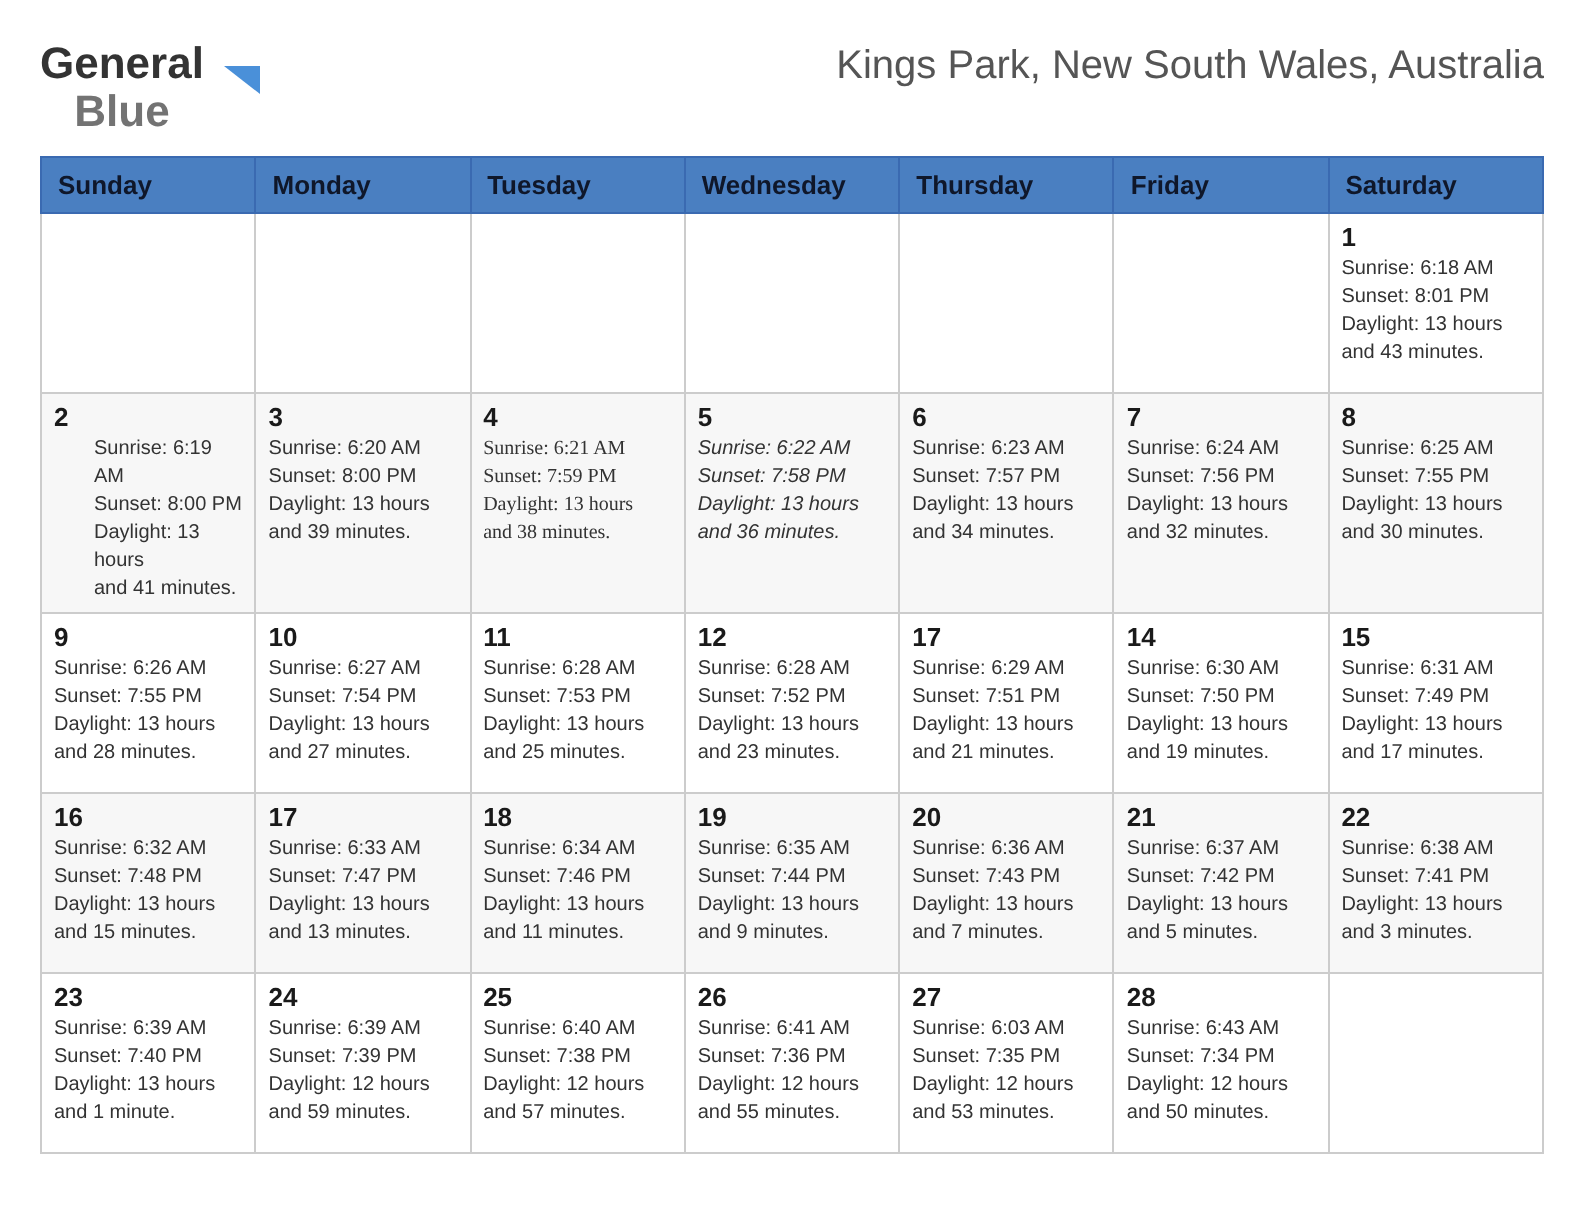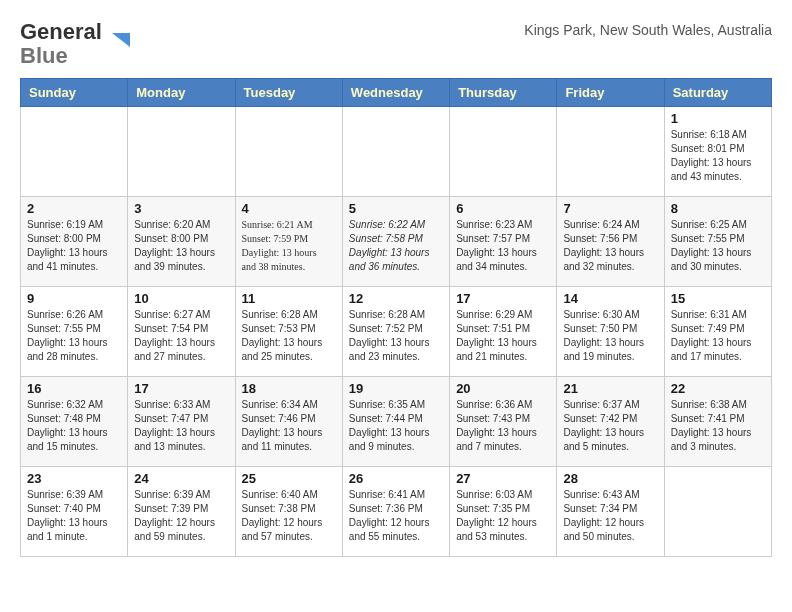--- a/index.html
+++ b/index.html
@@ -23,32 +23,32 @@
     }
     .title-section {
       text-align: right;
     }
     .month-year {
       font-size: 36px;
       font-weight: bold;
       color: #1a1a1a;
     }
     .location {
-      font-size: 14px;
+      font-size: 20px;
       color: #555;
       margin-top: 2px;
     }
     .calendar {
       width: 100%;
       border-collapse: collapse;
       border: 1px solid #ccc;
     }
     .calendar th {
       background-color: #4a7fc1;
-      color: #fef9c3;
+      color: #0f172a;
       font-size: 13px;
       font-weight: bold;
       padding: 6px 8px;
       text-align: left;
       border: 1px solid #3a6ab1;
     }
     .calendar td {
       border: 1px solid #ccc;
       vertical-align: top;
       padding: 4px 6px;
@@ -78,21 +78,21 @@
       align-items: center;
       gap: 2px;
     }
   </style>
 </head>
 <body>
 
 <div class="header">
   <div class="logo">
     <div class="logo-wrapper">
-      <div style="font-size:22px; font-weight:bold; line-height:1.1;">
+      <div style="font-size:22px; font-weight:bold; line-height:1.1;text-align:center;">
         <span style="color:#333;">General</span><br>
         <span style="color:#737373;">Blue</span>
       </div>
       <div style="margin-left:4px; margin-top:-4px;">
         <svg width="22" height="22" viewBox="0 0 22 22">
           <polygon points="4,4 22,4 22,18" fill="#4a90d9"></polygon>
         </svg>
       </div>
     </div>
   </div>
@@ -125,21 +125,21 @@
           <div class="day-number">1</div>
           <div class="day-info" style="white-space: pre-line;">Sunrise: 6:18 AM
 Sunset: 8:01 PM
 Daylight: 13 hours
 and 43 minutes.</div>
         </td>
       </tr>
       <tr>
         <td>
           <div class="day-number">2</div>
-          <div class="day-info" style="white-space: pre-line;">Sunrise: 6:19 AM
+          <div class="day-info" style="white-space: pre-line; margin-left: 20px;">Sunrise: 6:19 AM
 Sunset: 8:00 PM
 Daylight: 13 hours
 and 41 minutes.</div>
         </td>
         <td>
           <div class="day-number">3</div>
           <div class="day-info" style="white-space: pre-line;">Sunrise: 6:20 AM
 Sunset: 8:00 PM
 Daylight: 13 hours
 and 39 minutes.</div>

